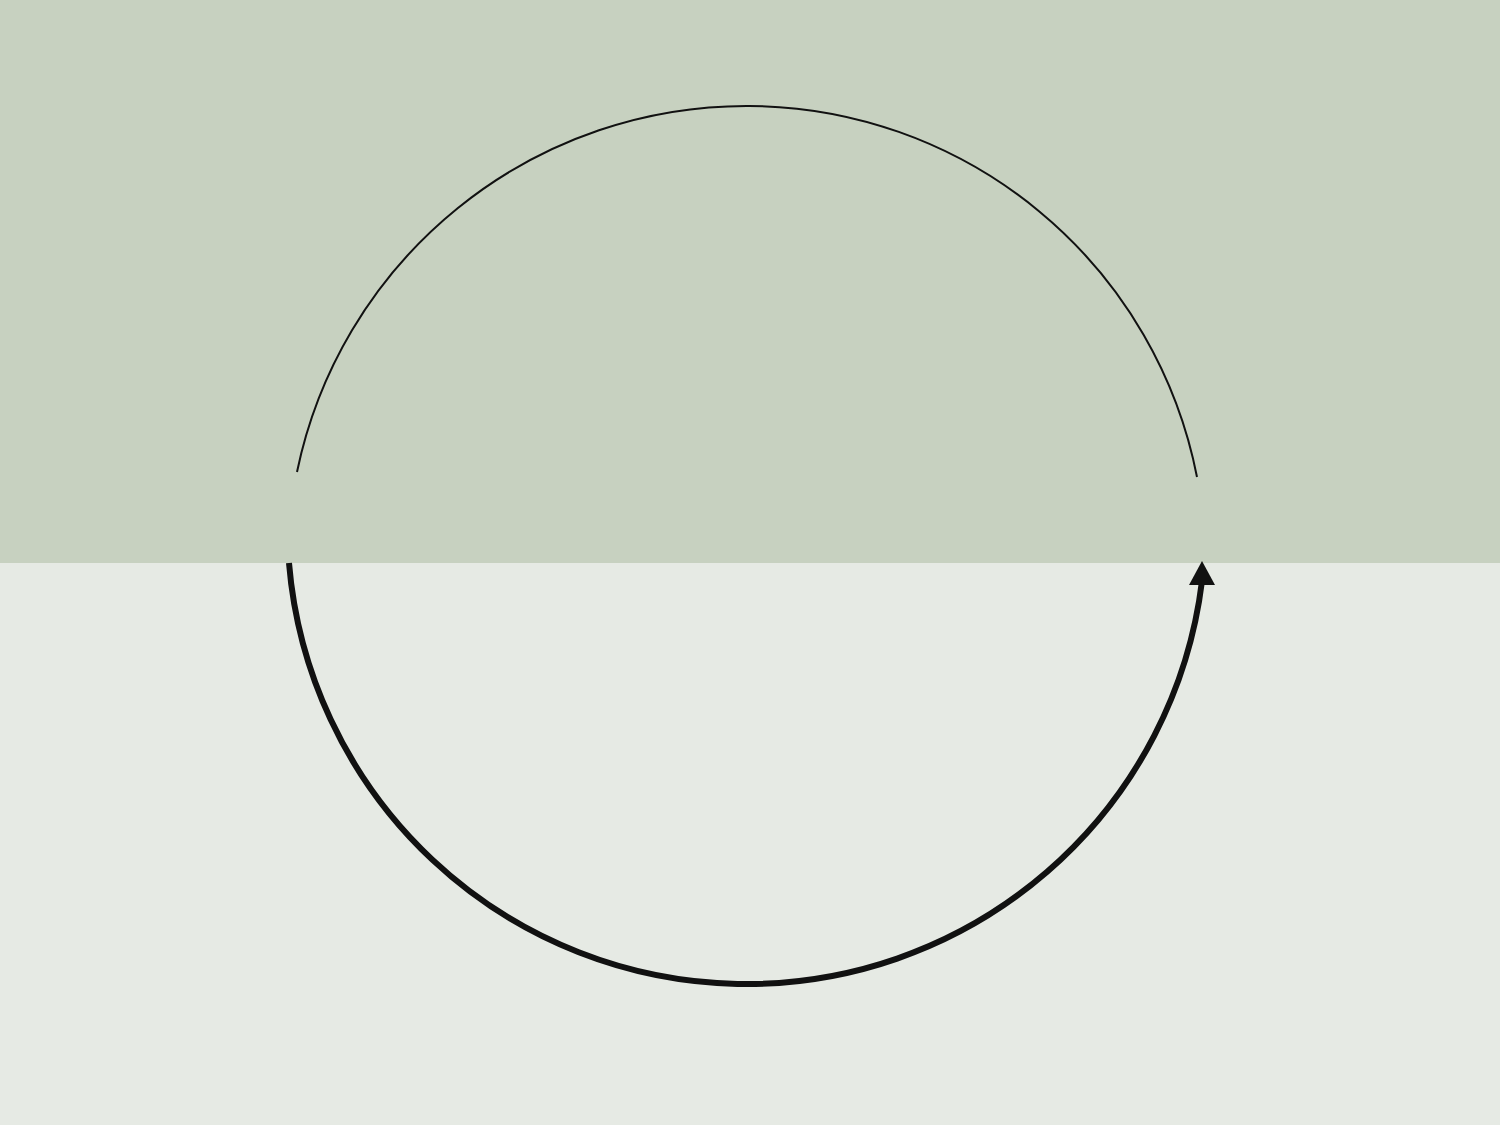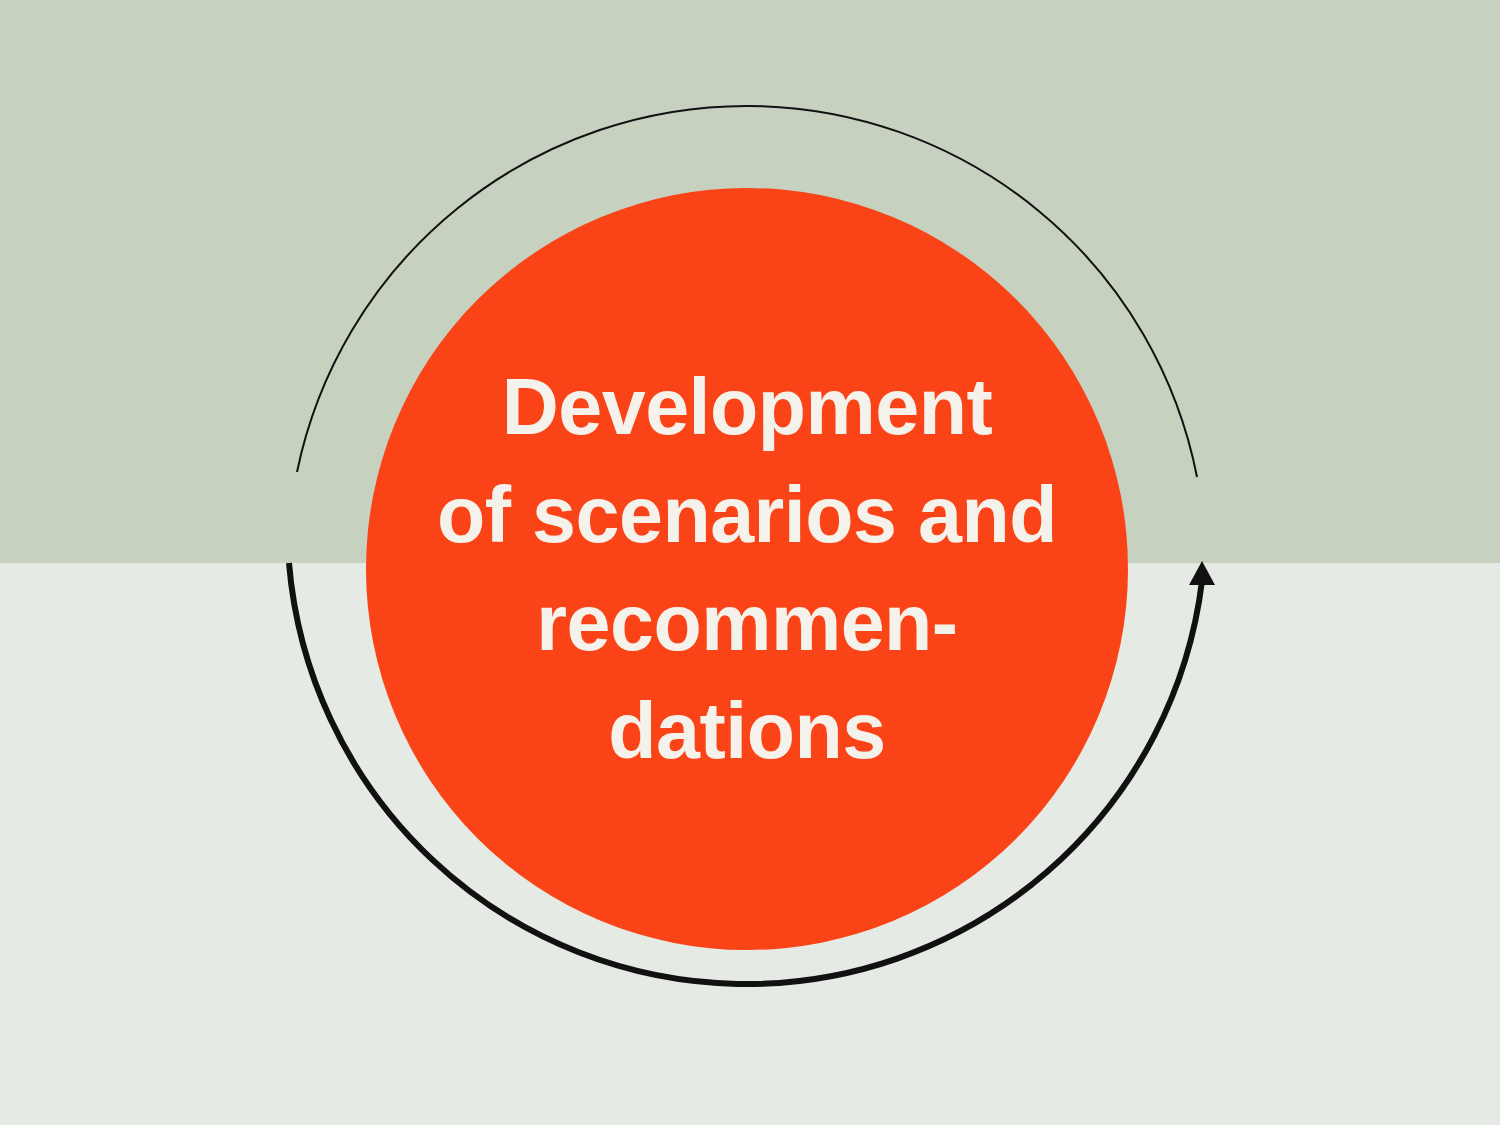--- a/index.html
+++ b/index.html
@@ -84,20 +84,14 @@
 
   <svg id="ring-svg" viewBox="0 0 1500 1125">
 
     <path id="thin-arc" d="M 297 472 A 459 459 0 0 1 1197 477" fill="none" stroke="#111111" stroke-width="2" stroke-linecap="butt"></path>
 
     <path id="thick-arc" d="M 289 563 A 459 459 0 0 0 1202 581" fill="none" stroke="#111111" stroke-width="6" stroke-linecap="butt"></path>
 
     <polygon id="arrow-head" points="1202,561 1215,585 1189,585" fill="#111111"></polygon>
   </svg>
 
-  <div class="disc">
-    <div class="disc-label">Development
-of scenarios and
-recommen-
-dations</div>
-  </div>
 
 </div>
 
 </body></html>

